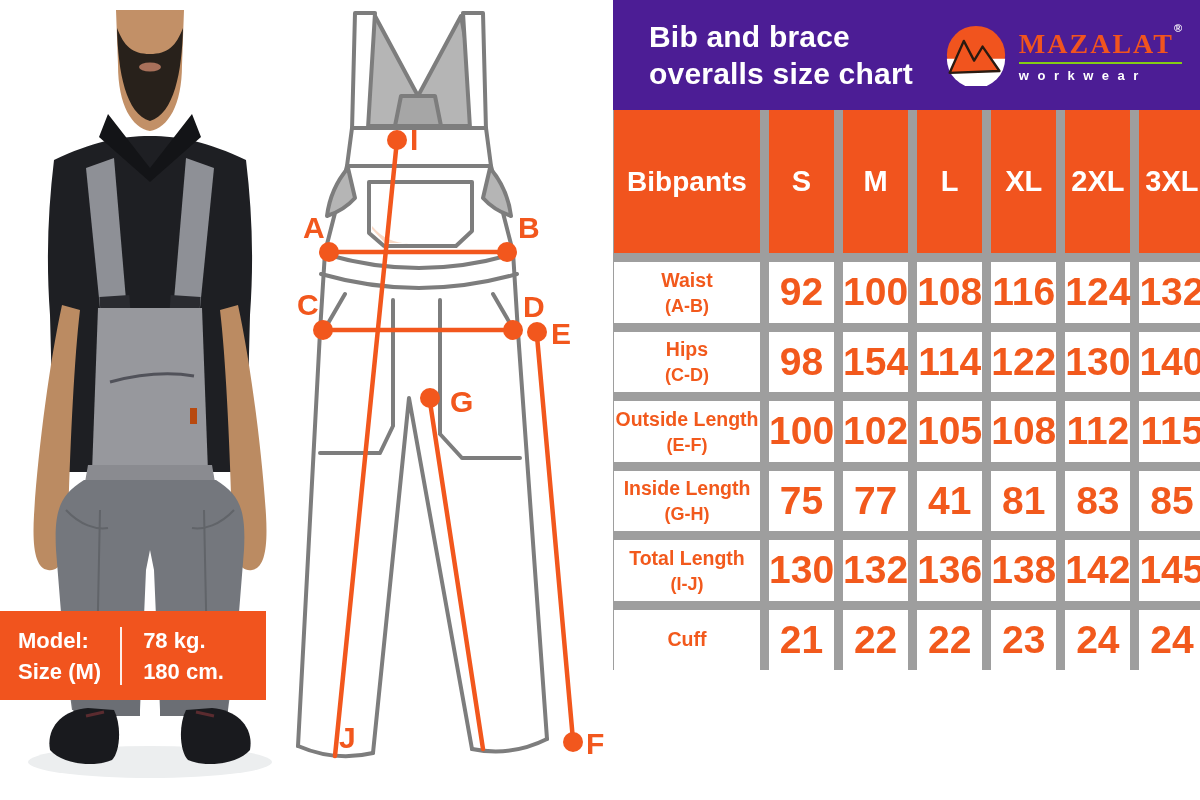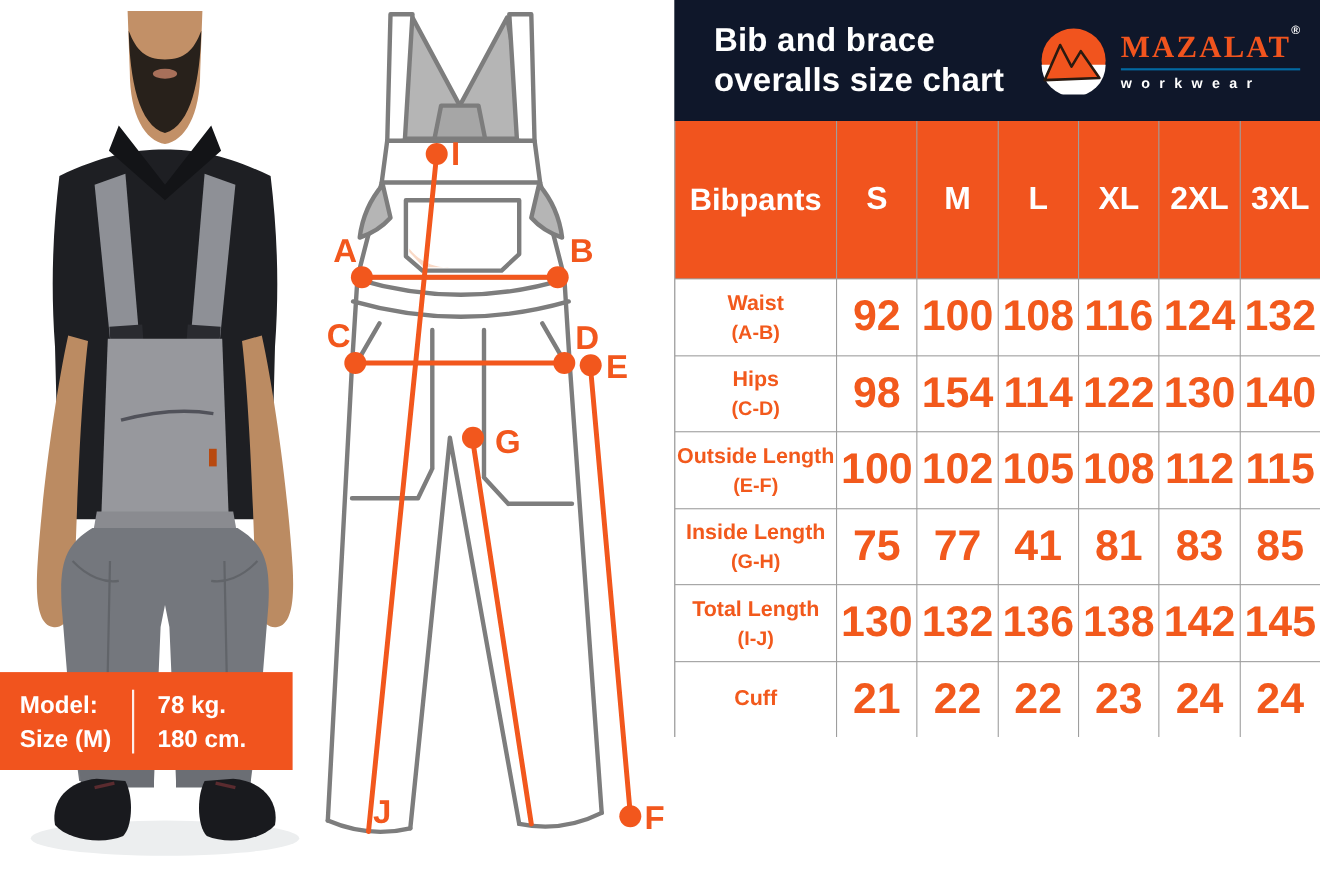--- a/index.html
+++ b/index.html
@@ -12,36 +12,36 @@
   .model-box{position:absolute;left:0;top:601px;width:266px;height:89px;background:#F1541E;
              display:flex;align-items:center;box-sizing:border-box;padding-left:18px;}
   .mb-col{color:#ffffff;font-weight:bold;font-size:22px;line-height:31px;white-space:nowrap;}
   .mb-div{width:2px;height:58px;background:rgba(255,255,255,.9);margin:0 21px 0 19px;flex:none;}
 
   
   .diagram-panel{position:absolute;left:295px;top:0;width:320px;height:800px;}
   .meas-label{font:bold 30px "Liberation Sans",sans-serif;fill:#F2571D;}
 
   
-  .black-header{position:absolute;left:613px;top:0;width:587px;height:110px;background:#0f172a;
+  .black-header{position:absolute;left:613px;top:0;width:587px;height:110px;background:#4c1d95;
                 display:flex;align-items:center;justify-content:space-between;
                 box-sizing:border-box;padding:0 18px 0 36px;}
   .title{color:#ffffff;font-weight:bold;font-size:30px;line-height:37px;letter-spacing:.2px;}
   .logo{display:flex;align-items:center;gap:12px;}
   .logo-text{display:flex;flex-direction:column;}
   .brand-line{white-space:nowrap;}
   .brand{font-family:"Liberation Serif",serif;font-weight:bold;color:#F1541E;
          font-size:28px;letter-spacing:2px;}
   .reg{color:#ffffff;font-size:11px;vertical-align:top;position:relative;top:-6px;font-weight:bold;}
   .tagline{display:block;color:#ffffff;font-size:13px;letter-spacing:8.5px;
-           border-top:2px solid #0369a1;padding-top:4px;margin-top:2px;font-weight:bold;}
+           border-top:2px solid #84cc16;padding-top:4px;margin-top:2px;font-weight:bold;}
 
   .grid{position:absolute;left:613px;top:110px;width:587px;height:560px;box-sizing:border-box;
         display:grid;grid-template-columns:146px repeat(6,1fr);
-        grid-template-rows:143px repeat(6,1fr);gap:1px;background:#9E9E9E;
+        grid-template-rows:143px repeat(6,1fr);gap:9px;background:#9E9E9E;
         border-left:1px solid #9E9E9E;}
   .cell{display:flex;flex-direction:column;align-items:center;justify-content:center;}
   .cell.head{background:#F1541E;color:#ffffff;font-weight:bold;font-size:29px;}
   .cell.head.first{font-size:28px;}
   .cell.body{background:#ffffff;}
   .row-label{color:#F2591C;font-weight:bold;font-size:19.5px;line-height:27px;
              text-align:center;white-space:nowrap;}
   .row-points{color:#F2591C;font-weight:bold;font-size:18px;line-height:24px;}
   .value{color:#F2591C;font-weight:bold;font-size:39px;}
 </style>

